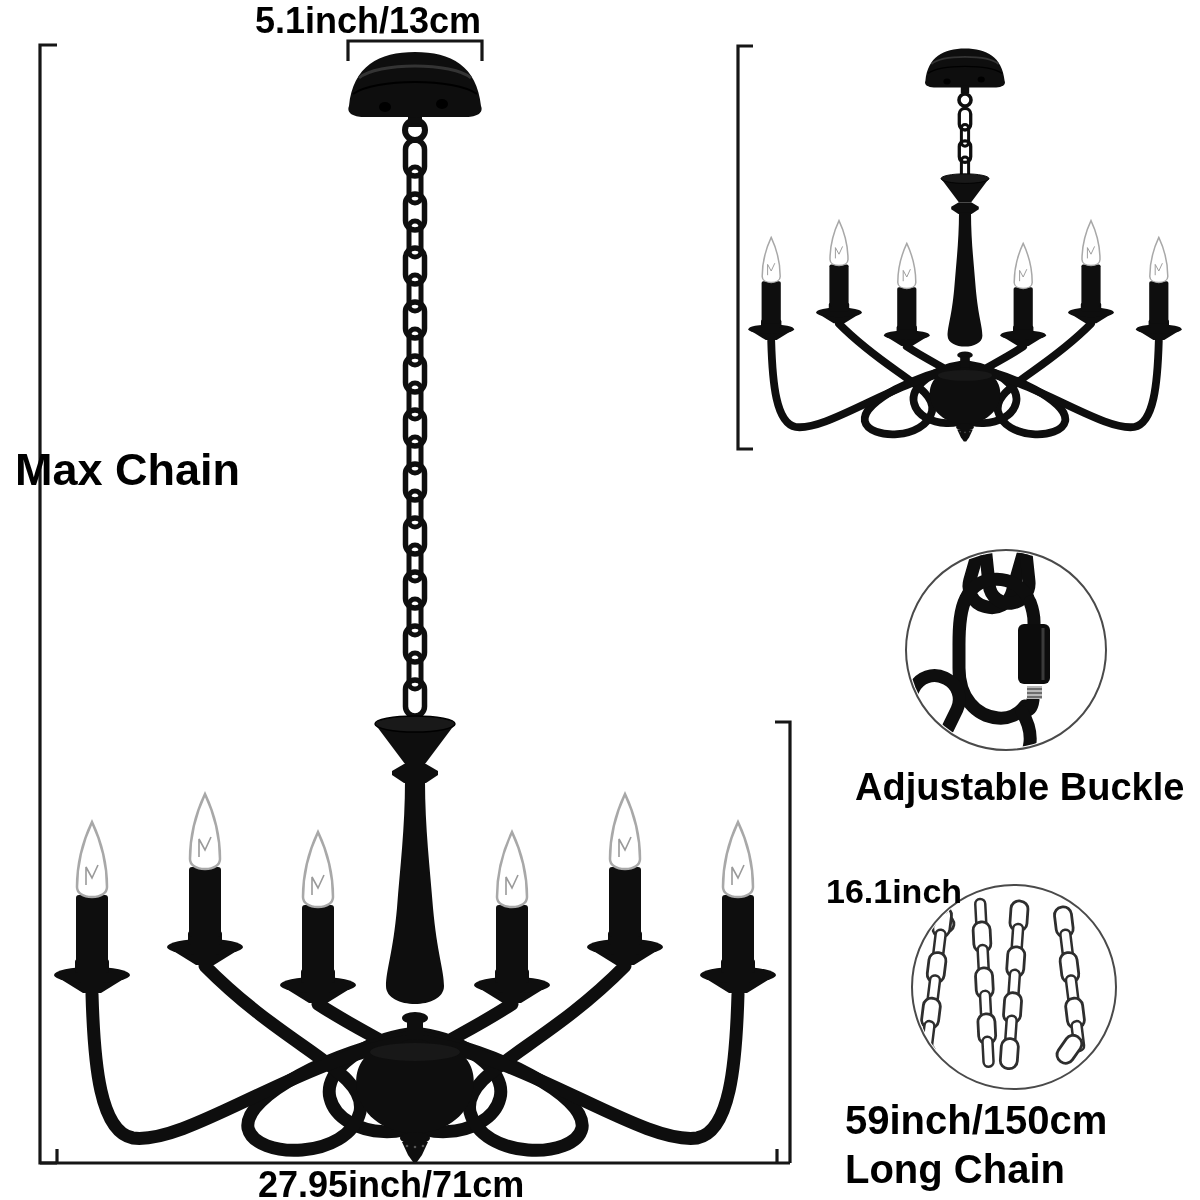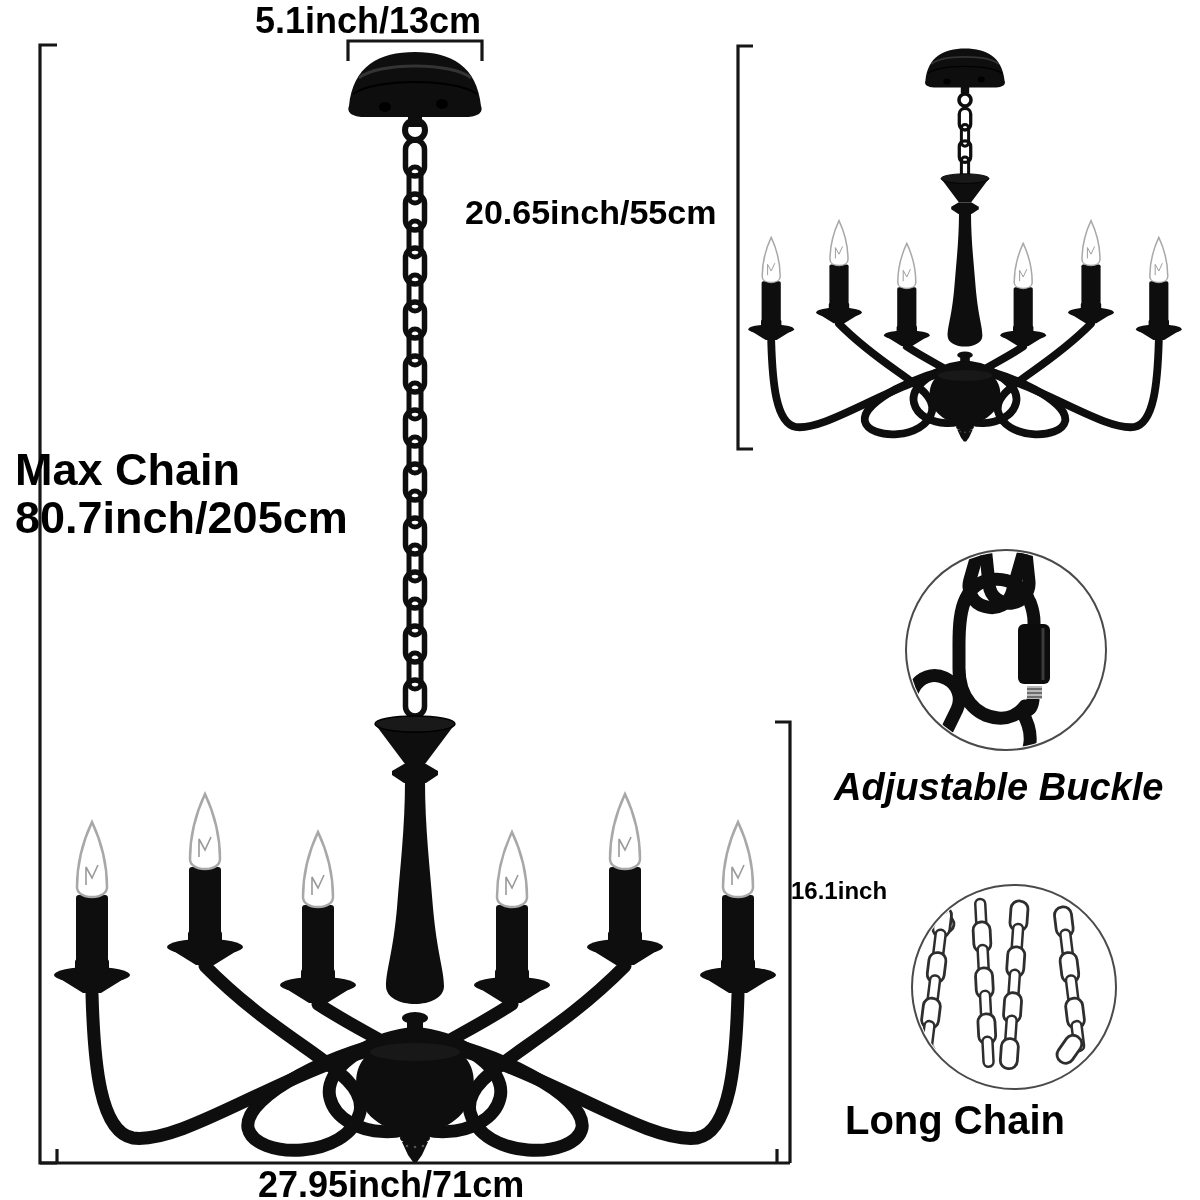--- a/index.html
+++ b/index.html
@@ -192,33 +192,32 @@
             <use href="#olinkN" y="115"></use>
       </g>
       <use href="#olink" transform="translate(64,50) rotate(35)"></use>
     </g>
   </g>
 </svg>
 
 <div class="lbl" style="left:255px;top:0px;width:310px;font-size:36px;">5.1inch/13cm</div>
 
 <div class="lbl" style="left:465px;top:190px;width:300px;font-size:34px;line-height:44px;">
-  <div>20.65inch/55cm</div>
 </div>
 
 <div class="lbl" style="left:15px;top:446px;width:355px;font-size:45px;line-height:48px;">
   <div>Max Chain</div>
-  <div>80.7inch/205cm</div>
-</div>
-
-<div class="lbl" style="left:834px;top:766px;width:330px;font-size:38px;font-style:italic;">Adjustable Buckle</div>
-
-<div class="lbl" style="left:791px;top:866px;width:135px;font-size:24px;line-height:50px;">
+</div>
+
+<div class="lbl" style="left:855px;top:766px;width:330px;font-size:38px;">Adjustable Buckle</div>
+
+<div class="lbl" style="left:791px;top:866px;width:135px;font-size:34px;line-height:50px;padding-left:35px;">
   <div>16.1inch</div>
 </div>
 
 <div class="lbl" style="left:845px;top:1096px;width:340px;font-size:40px;line-height:49px;">
+  <div>59inch/150cm</div>
   <div>Long Chain</div>
 </div>
 
 <div class="lbl" style="left:258px;top:1164px;width:310px;font-size:36px;">27.95inch/71cm</div>
 
 </div>
 
 </body></html>

